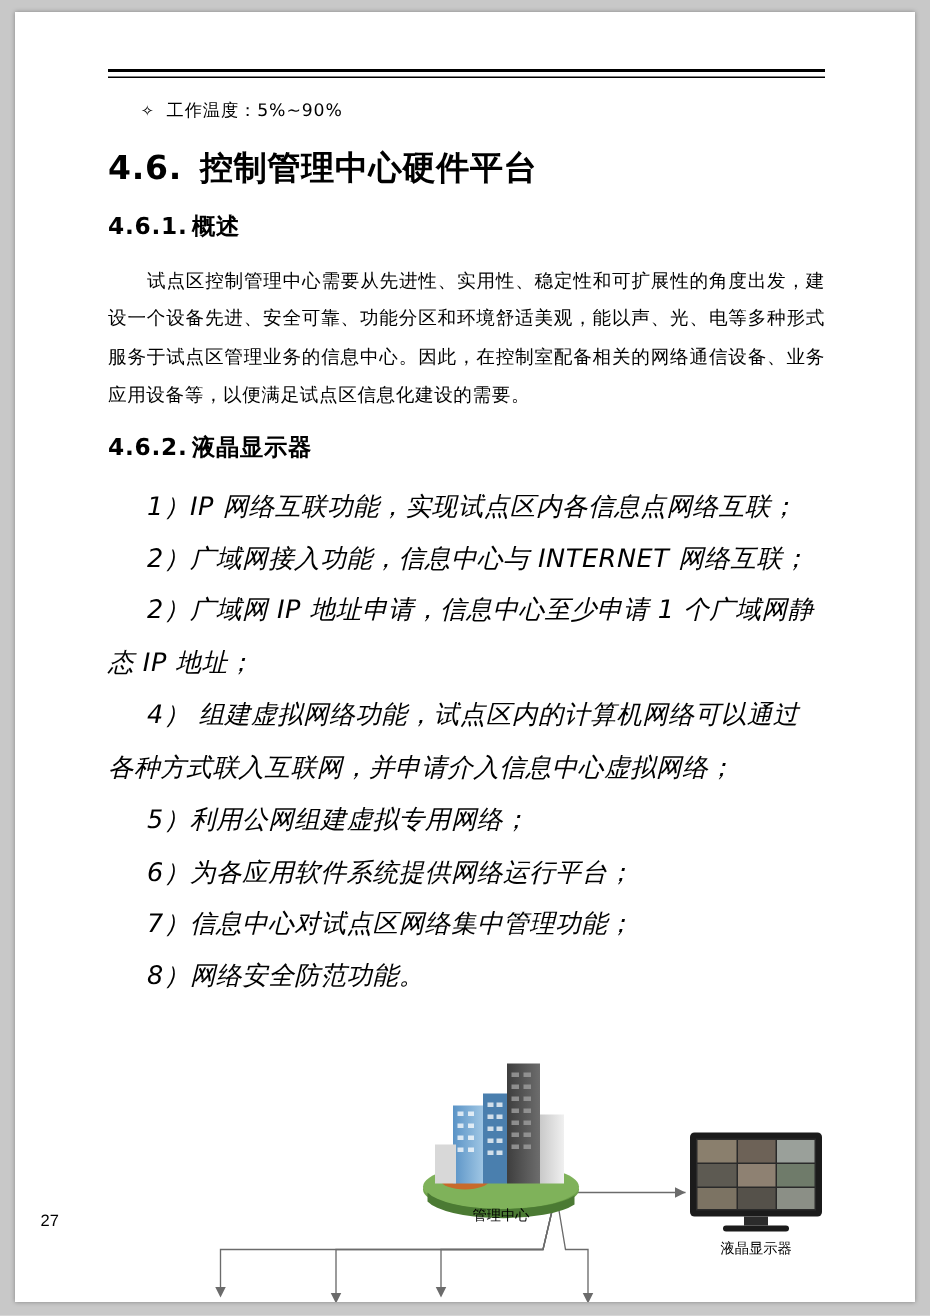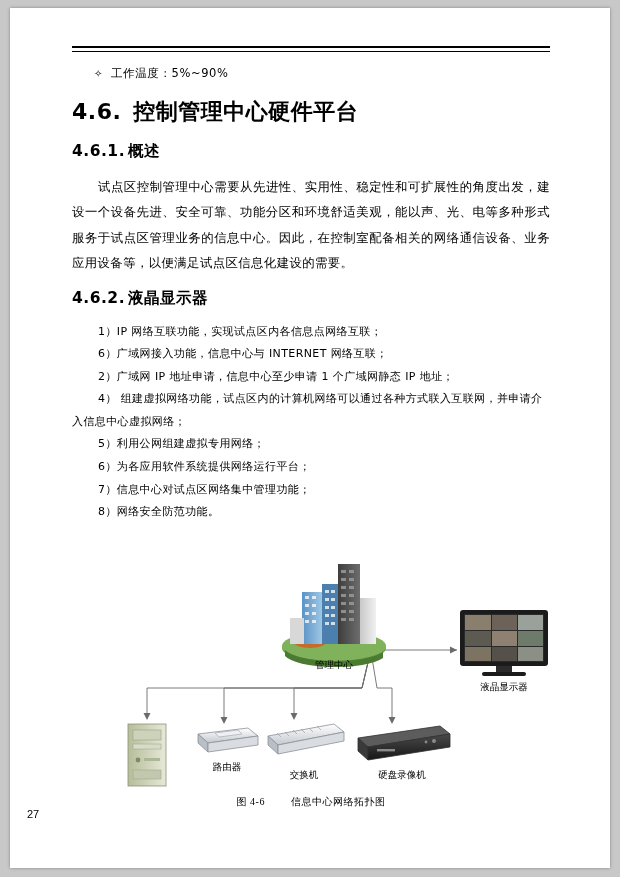--- a/index.html
+++ b/index.html
@@ -65,26 +65,27 @@
   p.body {
     font-size: 12.4px;
     line-height: 2.05;
     margin: 0 0 2px 0;
     text-align: justify;
     letter-spacing: 0.4px;
     font-family: "DejaVu Sans", sans-serif;
     text-indent: 26px;
   }
   p.item {
-    font-size: 11px;
+    font-size: 17px;
     line-height: 2.05;
     margin: 0;
     letter-spacing: 0.4px;
     font-family: "DejaVu Sans", sans-serif;
     text-indent: 26px;
+    font-style: italic;
   }
   .figure {
     position: relative;
     width: 478px;
     height: 255px;
     margin-top: 14px;
   }
   .fig-caption {
     text-align: center;
     font-size: 10px;
@@ -124,21 +125,21 @@
       <span class="num">4.6.1.</span><span>概述</span>
     </h2>
 
     <p class="body">试点区控制管理中心需要从先进性、实用性、稳定性和可扩展性的角度出发，建设一个设备先进、安全可靠、功能分区和环境舒适美观，能以声、光、电等多种形式服务于试点区管理业务的信息中心。因此，在控制室配备相关的网络通信设备、业务应用设备等，以便满足试点区信息化建设的需要。</p>
 
     <h2 class="sub">
       <span class="num">4.6.2.</span><span>液晶显示器</span>
     </h2>
 
     <p class="item">1）IP 网络互联功能，实现试点区内各信息点网络互联；</p>
-    <p class="item">6）广域网接入功能，信息中心与 INTERNET 网络互联；</p>
+    <p class="item">2）广域网接入功能，信息中心与 INTERNET 网络互联；</p>
     <p class="item">2）广域网 IP 地址申请，信息中心至少申请 1 个广域网静态 IP 地址；</p>
     <p class="item">4） 组建虚拟网络功能，试点区内的计算机网络可以通过各种方式联入互联网，并申请介入信息中心虚拟网络；</p>
     <p class="item">5）利用公网组建虚拟专用网络；</p>
     <p class="item">6）为各应用软件系统提供网络运行平台；</p>
     <p class="item">7）信息中心对试点区网络集中管理功能；</p>
     <p class="item">8）网络安全防范功能。</p>
 
     <div class="figure">
       <svg width="478" height="255" viewBox="0 0 478 255">
         <defs>

